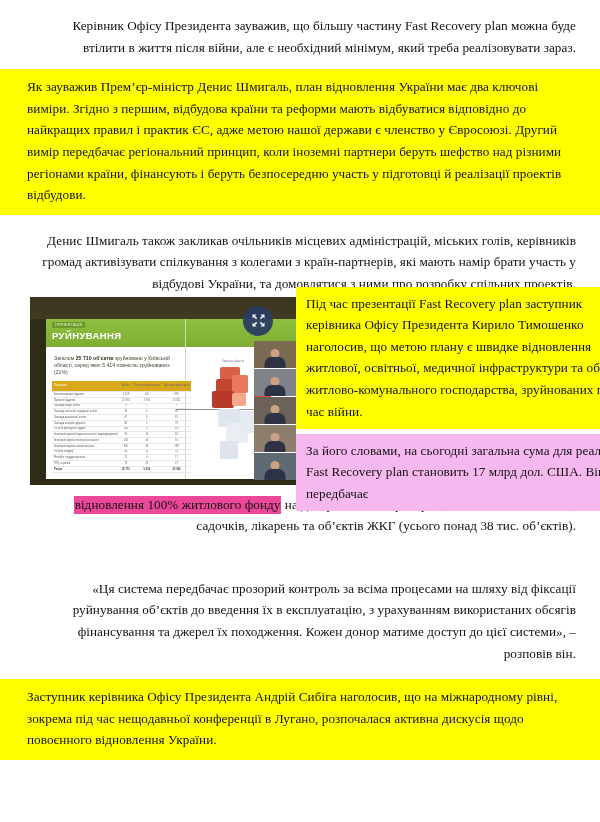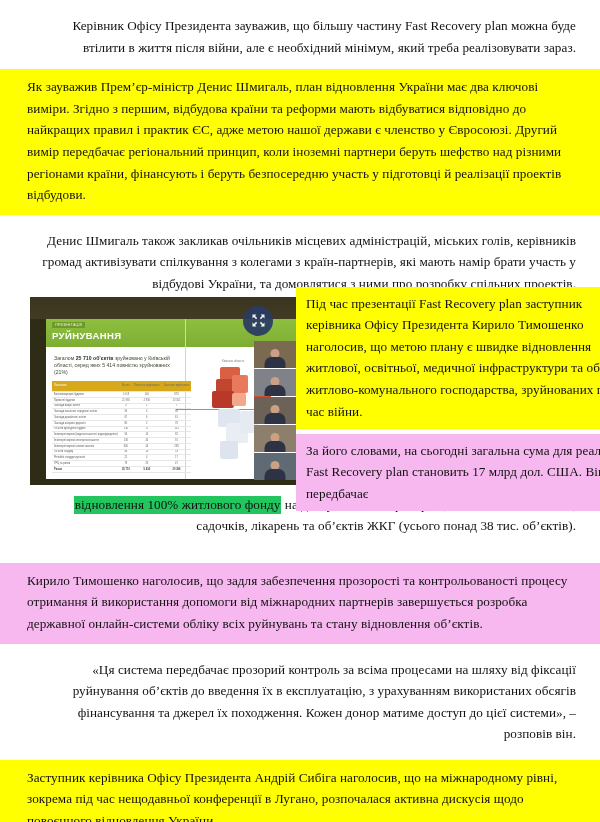--- a/index.html
+++ b/index.html
@@ -42,21 +42,21 @@
     letter-spacing: 0.05px;
   }
   .band-yellow { background: #ffff00; }
   .band-pink   { background: #f7b8ef; }
 
   .gap-sm { height: 11px; }
   .gap-md { height: 15px; }
 
   
   .hl-green {
-    background: #22c55e;
+    background: #ec4899;
     box-decoration-break: clone;
     -webkit-box-decoration-break: clone;
     padding: 1px 1px 2px 1px;
   }
 
   
   .media-row {
     position: relative;
     height: 196px;
     margin-top: 2px;
@@ -363,21 +363,20 @@
     <div class="callout callout-pink">За його словами, на сьогодні загальна сума для реалізації Fast Recovery plan становить 17 млрд дол. США. Він передбачає</div>
   </div>
 
   <p class="para after-media"><span class="hl-green">відновлення 100% житлового фонду</span><span> на деокупованих територіях, а також частини шкіл, садочків, лікарень та об’єктів ЖКГ (усього понад 38 тис. об’єктів).</span></p>
 
   <div class="gap-md"></div>
 
 
   <div class="gap-sm"></div>
 
-  <div class="band band-pink">Кирило Тимошенко наголосив, що задля забезпечення прозорості та контрольованості процесу отримання й використання допомоги від міжнародних партнерів завершується розробка державної онлайн-системи обліку всіх руйнувань та стану відновлення об’єктів.</div>
 
   <div class="gap-md"></div>
 
   <p class="para">«Ця система передбачає прозорий контроль за всіма процесами на шляху від фіксації руйнування об’єктів до введення їх в експлуатацію, з урахуванням використаних обсягів фінансування та джерел їх походження. Кожен донор матиме доступ до цієї системи», – розповів він.</p>
 
   <div class="gap-md"></div>
 
   <div class="band band-yellow">Заступник керівника Офісу Президента Андрій Сибіга наголосив, що на міжнародному рівні, зокрема під час нещодавньої конференції в Лугано, розпочалася активна дискусія щодо повоєнного відновлення України.</div>
 
 </div>

